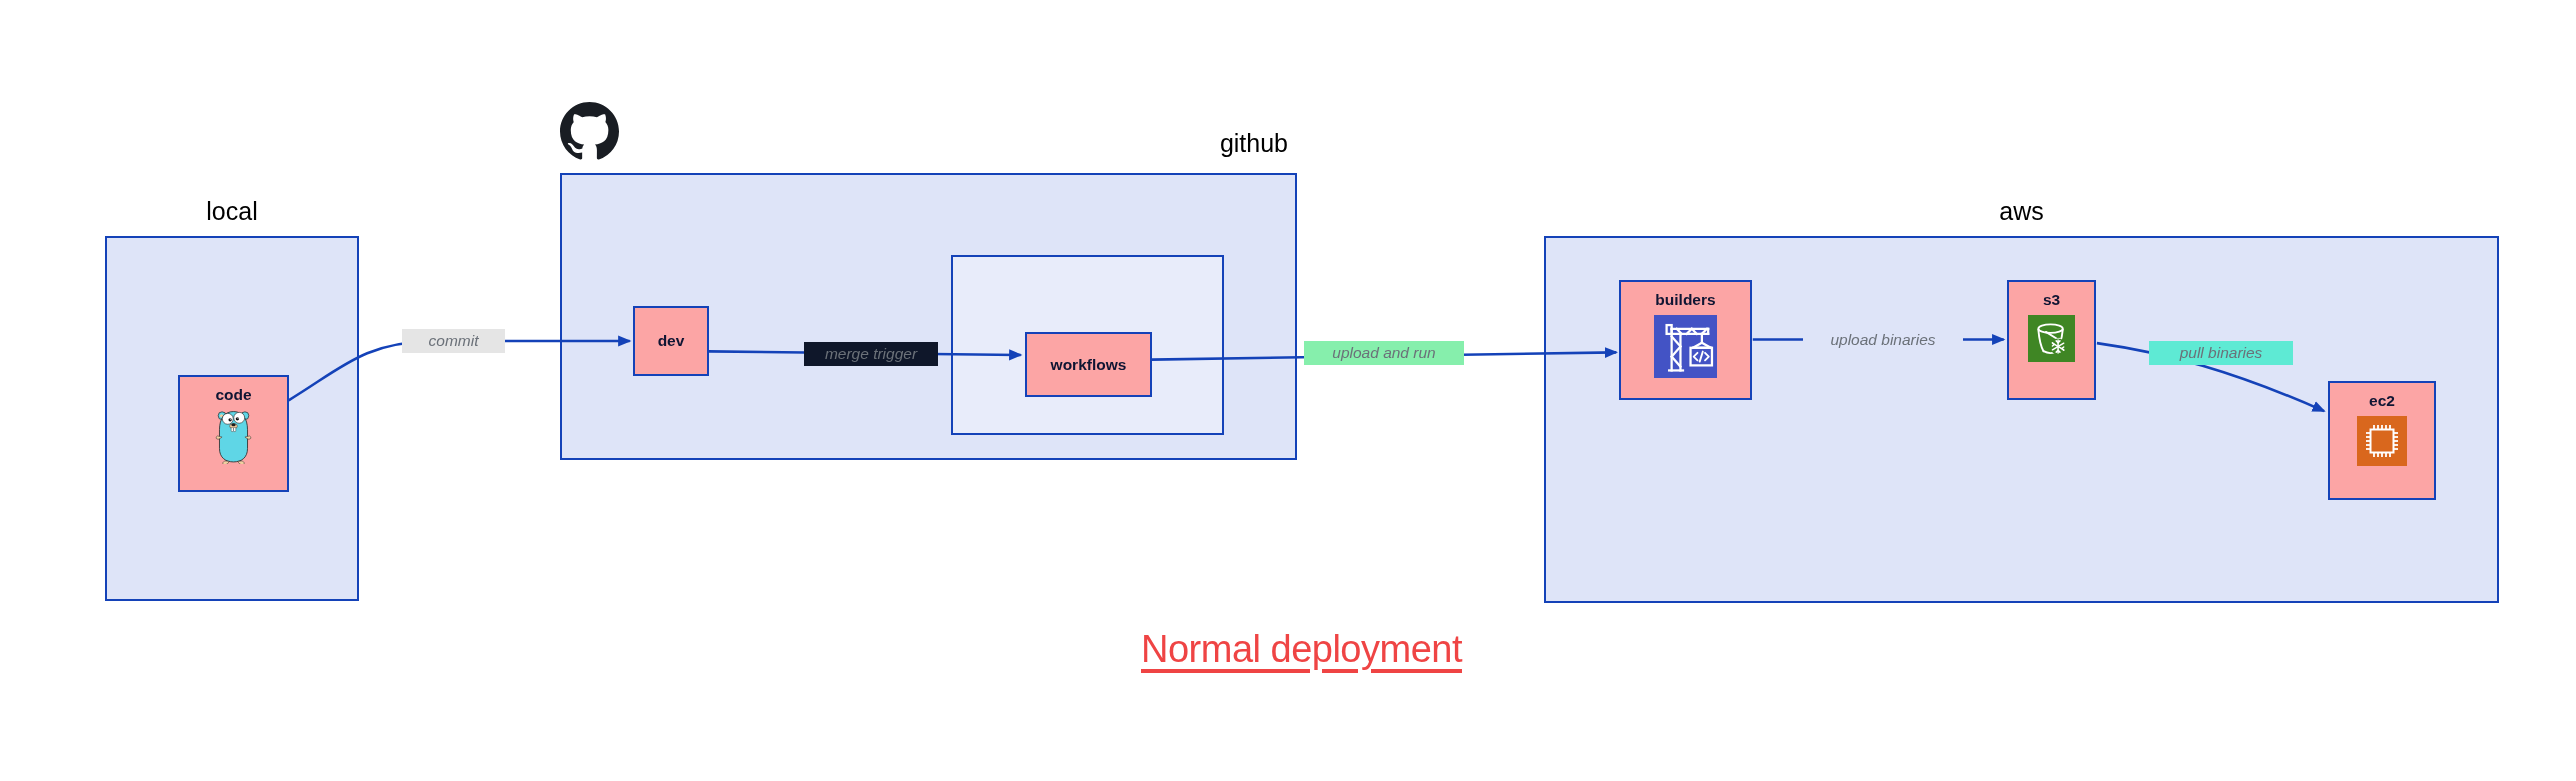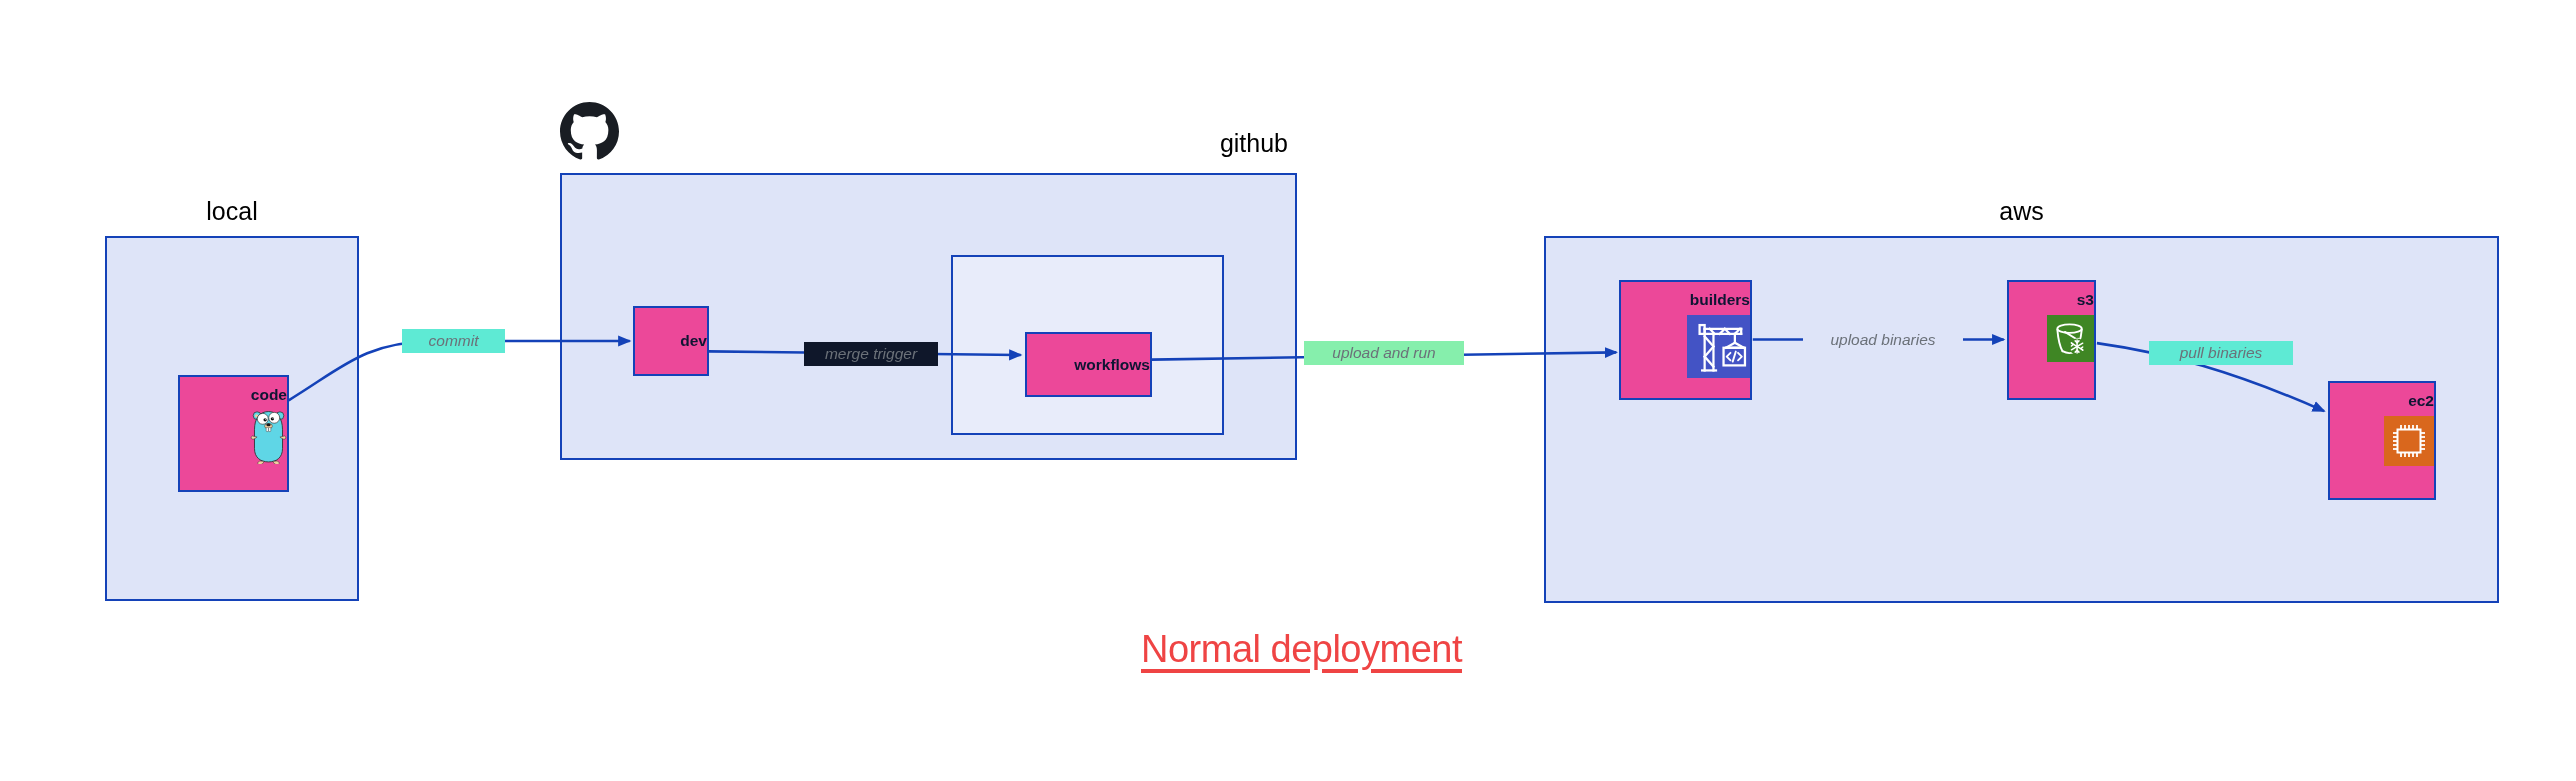--- a/index.html
+++ b/index.html
@@ -11,38 +11,38 @@
   #c-github{left:560px;top:173px;width:737px;height:287px;}
   #c-master{left:951px;top:255px;width:273px;height:180px;background:#e8ecfa;}
   #c-aws{left:1544px;top:236px;width:955px;height:367px;}
   
   .clabel{position:absolute;color:#000000;font-size:25px;line-height:29px;text-align:center;}
   #l-local{left:105px;top:197px;width:254px;}
   #l-github{left:979px;top:129px;width:309px;text-align:right;}
   #l-master{left:951px;top:221px;width:273px;font-size:21.6px;}
   #l-aws{left:1544px;top:197px;width:955px;}
   
-  .node{position:absolute;background:#ec4899;border:2.1px solid #1442b8;box-sizing:border-box;
-        display:flex;flex-direction:column;align-items:flex-end;}
+  .node{position:absolute;background:#fca5a5;border:2.1px solid #1442b8;box-sizing:border-box;
+        display:flex;flex-direction:column;align-items:center;}
   .node.topstack{justify-content:flex-start;padding-top:8.2px;gap:5.2px;}
   .node.centered{justify-content:center;}
   #n-code{left:178px;top:375px;width:111px;height:117px;}
   #n-dev{left:633px;top:306px;width:76px;height:70px;}
   #n-workflows{left:1025px;top:332px;width:127px;height:65px;}
   #n-builders{left:1619px;top:280px;width:133px;height:120px;}
   #n-s3{left:2007px;top:280px;width:89px;height:120px;}
   #n-ec2{left:2328px;top:381px;width:108px;height:119px;}
   .nlabel{color:#0f1533;font-size:15.5px;font-weight:bold;line-height:19.6px;}
   
   .icon{display:block;}
   #github-logo{position:absolute;left:560px;top:102px;width:59px;height:59px;}
   
   .elabel{position:absolute;height:24px;line-height:24px;text-align:center;
           font-style:italic;font-size:15.5px;color:#6b7179;}
-  #e-commit{left:402px;top:329px;width:103px;background:#5eead4;}
+  #e-commit{left:402px;top:329px;width:103px;background:#e5e5e5;}
   #e-merge{left:804px;top:342px;width:134px;background:#0f172a;}
   #e-uploadrun{left:1304px;top:341px;width:160px;background:#86efac;}
   #e-uploadbin{left:1803px;top:328px;width:160px;background:#dee4f8;}
   #e-pullbin{left:2149px;top:341px;width:144px;background:#5eead4;}
   
   #edges{position:absolute;left:0;top:0;width:2604px;height:781px;pointer-events:none;}
   
   #title{position:absolute;left:1044px;top:628px;width:515px;text-align:center;
          color:#ef4444;font-size:38px;letter-spacing:-0.5px;
          text-decoration:underline;text-decoration-thickness:3.6px;text-underline-offset:7.2px;}

